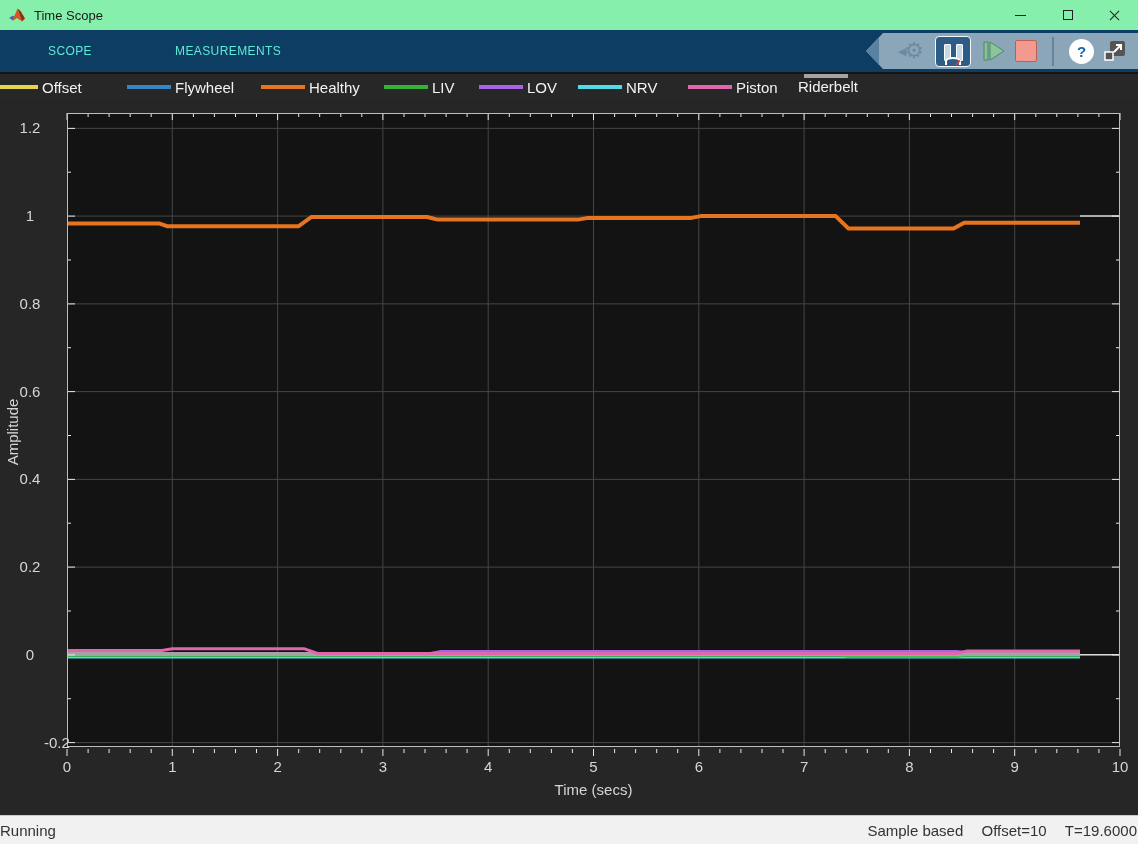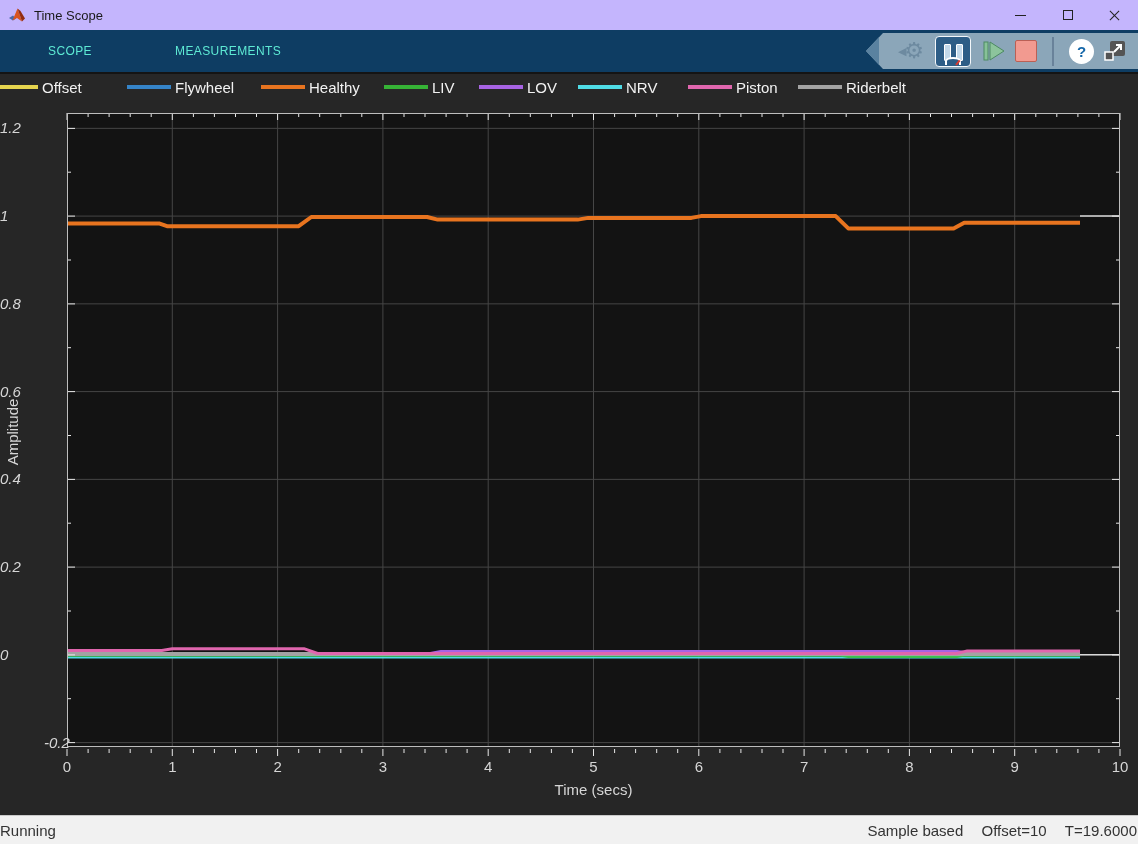--- a/index.html
+++ b/index.html
@@ -2,21 +2,21 @@
 <html style="--c-toolstrip_bg: #0e3d63; --c-banner_bg: #8ba6b9; --c-region_bg: #262626; --c-plot_bg: #131313; --c-grid: #464646; --c-axis_box: #bdbdbd; --c-tick: #e8e8e8;"><head>
 <meta charset="utf-8">
 <style>
   * { margin:0; padding:0; box-sizing:border-box; }
   html,body { width:1138px; height:844px; overflow:hidden;
     font-family:"Liberation Sans", sans-serif; }
   .window { position:relative; width:1138px; height:844px; background:#262626; }
 
   
   .titlebar { position:absolute; top:0; left:0; right:0; height:30px;
-    background:#c4b5fd; display:flex; align-items:center; }
+    background:#86efac; display:flex; align-items:center; }
   .matlab-logo { width:18px; height:18px; margin:0 8px 0 8px; }
   .win-title { font-size:13px; color:#1a1a1a; }
   .win-controls { position:absolute; right:0; top:0; height:30px; display:flex; }
   .win-btn { width:47px; height:30px; display:flex; align-items:center;
     justify-content:center; cursor:default; }
   .glyph-min { width:11px; height:1px; background:#222; display:block; }
   .glyph-max { width:10px; height:10px; border:1px solid #222; display:block; }
   .glyph-close { position:relative; width:13px; height:13px; display:block; }
   .glyph-close::before,.glyph-close::after { content:""; position:absolute;
     left:0; top:6px; width:13px; height:1px; background:#222; }
@@ -62,22 +62,22 @@
     background:#272727; border-top:2px solid #141414; }
   .legend-item { position:absolute; top:0; height:26px; display:flex;
     align-items:center; cursor:default; }
   .legend-swatch { width:44px; height:4px; margin-right:4px; display:block; }
   .legend-label { color:#f2f2f2; font-size:15px; }
 
   
   .plot-region { position:absolute; top:100px; left:0; right:0; bottom:29px;
     background:var(--c-region_bg,#262626); }
   #plot-svg { position:absolute; left:67px; top:13px; overflow:visible; }
-  .y-tick-label { position:absolute; left:0; width:60px; text-align:left;
-    color:#d6d6d6; font-size:15px;font-style:italic; }
+  .y-tick-label { position:absolute; left:0; width:60px; text-align:center;
+    color:#d6d6d6; font-size:15px; }
   .x-tick-label { position:absolute; width:50px; text-align:center;
     color:#d6d6d6; font-size:15px; }
   .ylabel { position:absolute; left:-36px; top:322px; width:100px; height:20px;
     text-align:center; color:#d6d6d6; font-size:15px; transform:rotate(-90deg); }
   .xlabel { position:absolute; left:67px; top:681px; width:1053px;
     text-align:center; color:#d6d6d6; font-size:15px; }
 
   
   .statusbar { position:absolute; left:0; right:0; bottom:0; height:29px;
     background:#f1f1f1; border-top:1px solid #c9c9c9; display:flex;
@@ -170,21 +170,21 @@
         <span class="legend-label">LOV</span>
       </div>
       <div class="legend-item" style="left: 578px;">
         <span class="legend-swatch" style="background: rgb(79, 220, 230);"></span>
         <span class="legend-label">NRV</span>
       </div>
       <div class="legend-item" style="left: 688px;">
         <span class="legend-swatch" style="background: rgb(224, 102, 174);"></span>
         <span class="legend-label">Piston</span>
       </div>
-      <div class="legend-item" style="left: 798px;">
+      <div class="legend-item" style="left: 798px; flex-direction: column;">
         <span class="legend-swatch" style="background: rgb(163, 163, 163);"></span>
         <span class="legend-label">Riderbelt</span>
       </div>
     </div>
 
   <div class="plot-region" id="plot-region">
     <svg id="plot-svg" width="1053" height="634">
         <rect x="0" y="0" width="1053" height="634" fill="#131313"></rect>
         <line x1="105.30000000000001" y1="0" x2="105.30000000000001" y2="634" stroke="#464646" stroke-width="1"></line>
         <line x1="210.60000000000002" y1="0" x2="210.60000000000002" y2="634" stroke="#464646" stroke-width="1"></line>

